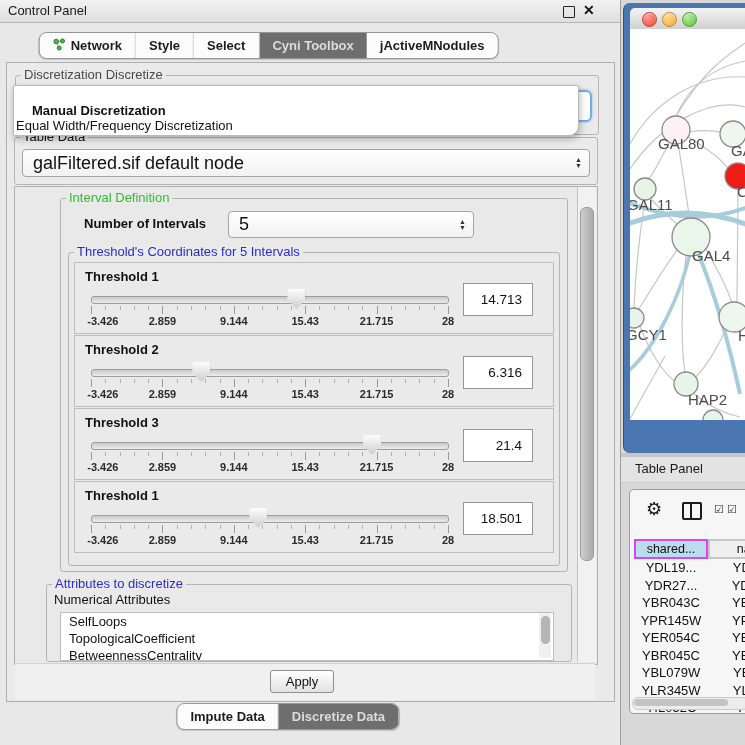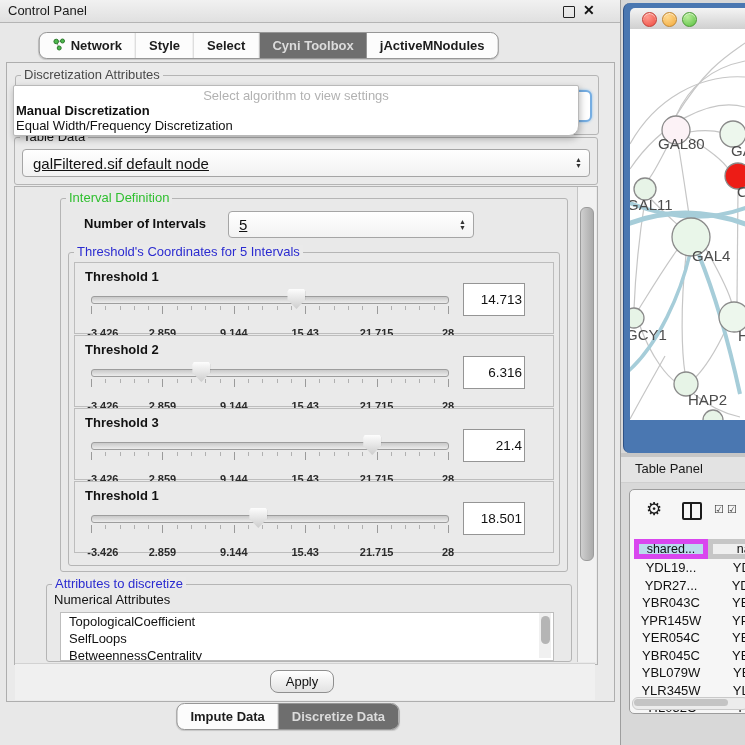--- a/index.html
+++ b/index.html
@@ -33,26 +33,26 @@
   .t-gray{color:#4a4a4a;}
 
   
   #algo-combo{left:22px;top:90px;width:566px;height:28px;background:#fff;border:2px solid #75ade2;
     border-radius:6px;box-shadow:0 0 3px #8fc0ea;}
 
   
   #algo-popup{left:13px;top:85px;width:564px;height:49px;background:#fff;border:1px solid #b9b9b9;
     border-radius:2px 2px 10px 2px;box-shadow:1px 3px 7px rgba(0,0,0,.28);z-index:5;}
   #algo-hint{width:100%;top:2px;text-align:center;color:#b2b2b2;font-size:13px;}
-  #algo-opt0{left:2px;top:17px;font-weight:bold;font-size:13px;}
+  #algo-opt0{left:18px;top:17px;font-weight:bold;font-size:13px;}
   #algo-opt1{left:2px;top:32px;font-size:13px;}
 
   .combo{position:absolute;background:linear-gradient(#ffffff,#f2f2f2);border:1px solid #a5a5a5;
     border-radius:4px;display:flex;align-items:center;}
-  .combo .val{padding-left:10px;font-size:15px;color:#111;flex:1;text-decoration:underline;}
+  .combo .val{padding-left:10px;font-size:18px;color:#111;flex:1;}
   .spin{display:flex;flex-direction:column;align-items:center;line-height:6px;font-size:7px;color:#333;
     margin-right:7px;}
 
   #tabledata-combo{left:22px;top:149px;width:566px;height:26px;}
   #intervals-combo{left:228px;top:211px;width:244px;height:25px;}
 
   #main-panel{left:14px;top:186px;width:582px;height:477px;border:1px solid #b2b2b2;background:#e9e9e9;}
   
   #main-vsb{left:577px;top:187px;width:18px;height:475px;background:#f1f1f1;border-left:1px solid #c4c4c4;}
   #main-vsb-thumb{left:580px;top:207px;width:12px;height:352px;border-radius:6px;
@@ -65,33 +65,33 @@
   .trow-box .tlabel{position:absolute;left:10px;top:6px;font-weight:bold;font-size:13px;}
   .track{position:absolute;left:16px;top:33px;width:356px;height:6px;border-radius:3px;
     background:linear-gradient(#c9c9c9,#ececec);border:1px solid #9d9d9d;}
   .thumb{position:absolute;top:26px;width:18px;height:20px;
     background:linear-gradient(#fdfdfd,#cdcdcd);
     clip-path:polygon(8% 0,92% 0,100% 12%,100% 52%,50% 100%,0 52%,0 12%);
     filter:drop-shadow(0 1px 1px rgba(0,0,0,.4));}
   .ticks{position:absolute;left:16px;top:43px;width:357px;height:8px;}
   .tick{position:absolute;top:0;width:1px;background:#9a9a9a;}
   .scale{position:absolute;left:16px;top:52px;width:357px;height:13px;font-size:11px;font-weight:bold;color:#2b2b2b;}
-  .scale span{position:absolute;transform:translateX(-50%);white-space:nowrap;margin-top:12px;}
+  .scale span{position:absolute;transform:translateX(-50%);white-space:nowrap;}
   .vbox{position:absolute;left:388px;top:20px;width:58px;height:31px;background:#fff;border:1px solid #959595;
-    font-size:13.5px;text-align:right;line-height:31px;padding-right:2px;}
+    font-size:13.5px;text-align:right;line-height:31px;padding-right:10px;}
 
   
   #attr-header{left:54px;top:592px;font-weight:normal;font-size:13px;}
   #attr-list{left:60px;top:612px;width:492px;height:47px;background:#fff;border:1px solid #bdbdbd;overflow:hidden;}
   .attr-item{padding-left:8px;font-size:13px;line-height:17px;white-space:nowrap;}
   #attr-vsb{left:539px;top:613px;width:12px;height:45px;background:#f0f0f0;}
   #attr-vsb-thumb{left:540.5px;top:616px;width:9px;height:28px;border-radius:5px;background:#b5b5b5;}
 
   #apply-bar{left:15px;top:663px;width:580px;height:36px;background:#f0f0f0;border-top:1px solid #d2d2d2;}
-  #apply-btn{left:270px;top:670px;width:62px;height:21px;border:1px solid #8f8f8f;border-radius:8px;
+  #apply-btn{left:270px;top:670px;width:62px;height:21px;border:1px solid #8f8f8f;border-radius:3px;
     background:linear-gradient(#ffffff,#e2e2e2);text-align:center;line-height:21px;font-size:13px;}
 
   
   #net-window{left:623px;top:3px;width:130px;height:450px;background:#4a77b1;border-left:1px solid #2e5184;
     border-radius:7px 0 0 7px;}
   #net-titlebar{left:630px;top:8px;width:115px;height:21px;background:linear-gradient(#f4f4f4,#d0d0d0);
     border-radius:5px 0 0 0;border-bottom:1px solid #aaa;}
   .tl{position:absolute;top:4px;width:13px;height:13px;border-radius:50%;box-shadow:inset 0 1px 1px rgba(255,255,255,.7);}
   #tl-close{left:12px;background:radial-gradient(circle at 35% 30%,#ff9a8f,#ee4b40);border:1px solid #c23b33;}
   #tl-min{left:32px;background:radial-gradient(circle at 35% 30%,#ffd98f,#f2a93b);border:1px solid #c1862e;}
@@ -105,21 +105,21 @@
   #table-window{left:629px;top:489px;width:124px;height:223px;background:#f6f6f6;border:1px solid #9c9c9c;
     border-radius:5px;overflow:hidden;}
   #tp-gear{position:absolute;left:16px;top:10px;font-size:18px;color:#1c1c1c;line-height:18px;}
   #tp-cols{position:absolute;left:52px;top:12px;width:16px;height:14px;border:2px solid #1c1c1c;border-radius:2px;}
   #tp-cols::after{content:"";position:absolute;left:6px;top:0;width:2px;height:14px;background:#1c1c1c;}
   .tp-chk{position:absolute;top:14px;font-size:11px;color:#2a2a2a;line-height:11px;}
   #tp-chk1{left:84px;} #tp-chk2{left:97px;}
 
   #tp-table{position:absolute;left:4px;top:49px;width:160px;}
   .thead{display:flex;height:20px;font-size:12.5px;}
-  .th{box-sizing:border-box;border:5px solid #d946ef;display:flex;align-items:center;justify-content:center;}
+  .th{box-sizing:border-box;border:2px solid #d946ef;display:flex;align-items:center;justify-content:center;}
   .th1{width:74px;background:#badcec;}
   .th2{width:82px;background:#efefef;border-color:#c6c6c6;}
   .trow{display:flex;height:17.5px;font-size:13px;}
   .td{display:flex;align-items:center;justify-content:center;overflow:hidden;white-space:nowrap;}
   .td1{width:74px;} .td2{width:82px;}
   #tp-hsb{position:absolute;left:2px;top:207px;width:115px;height:11px;background:#ececec;
     border:1px solid #c9c9c9;border-radius:6px;}
   #tp-hsb-thumb{position:absolute;left:1px;top:1px;width:94px;height:7px;border-radius:4px;background:#c4c4c4;}
 </style>
 </head>
@@ -156,29 +156,28 @@
 
     <div id="cp-titlebar" class="abs">
       <span id="cp-title" class="abs">Control Panel</span>
       <span id="cp-float" class="abs"></span>
       <span id="cp-close" class="abs">✕</span>
     </div>
 
     <div id="outer-box" class="abs">
 
       <div class="groupbox" style="left:8px;top:12px;width:582px;height:58px;"></div>
-      <span class="grouptitle t-gray" style="left:14px;top:5px;">Discretization Attributes</span>
+      <span class="grouptitle t-gray" style="left:14px;top:5px;">Discretization Discretize</span>
     </div>
 
     <div id="algo-combo" class="abs">
       <span class="spin abs" style="right:6px;top:7px;">▲<br>▼</span>
     </div>
 
     <div id="algo-popup" class="abs">
-      <div id="algo-hint" class="abs">Select algorithm to view settings</div>
       <div id="algo-opt0" class="abs">Manual Discretization</div>
       <div id="algo-opt1" class="abs">Equal Width/Frequency Discretization</div>
     </div>
 
     <div class="abs groupbox" style="left:14px;top:137px;width:582px;height:46px;"></div>
     <span class="abs grouptitle" style="left:20px;top:130px;color:#111;">Table Data</span>
     <div id="tabledata-combo" class="combo abs">
       <span class="val">galFiltered.sif default node</span>
       <span class="spin">▲<br>▼</span>
     </div>
@@ -366,22 +365,22 @@
           </div>
           <div class="thumb" style="left: 174.318px;"></div>
           <div class="vbox">18.501</div>
         </div>
       </div>
 
     <div class="abs groupbox" style="left:46px;top:584px;width:524px;height:76px;"></div>
     <span class="abs grouptitle t-blue" style="left:52px;top:577px;">Attributes to discretize</span>
     <span id="attr-header" class="abs">Numerical Attributes</span>
     <div id="attr-list" class="abs">
+        <div class="attr-item">SelfLoops</div>
         <div class="attr-item">TopologicalCoefficient</div>
-        <div class="attr-item">SelfLoops</div>
         <div class="attr-item">BetweennessCentrality</div>
       </div>
     <div id="attr-vsb" class="abs"></div>
     <div id="attr-vsb-thumb" class="abs"></div>
 
     <div id="apply-bar" class="abs"></div>
     <div id="apply-btn" class="abs">Apply</div>
 
     <div id="bottom-tabbar" class="abs tabbar">
         <div class="tab">

